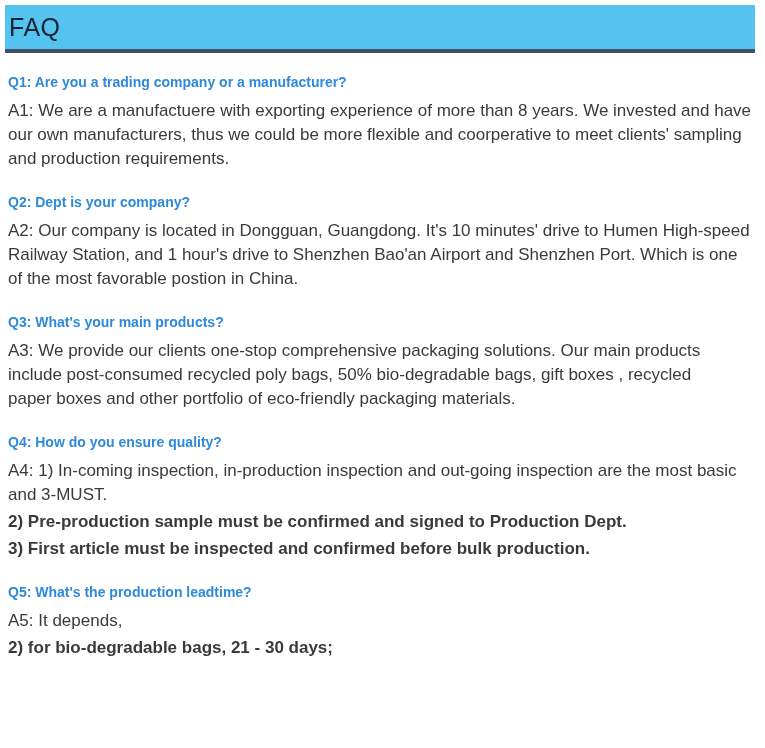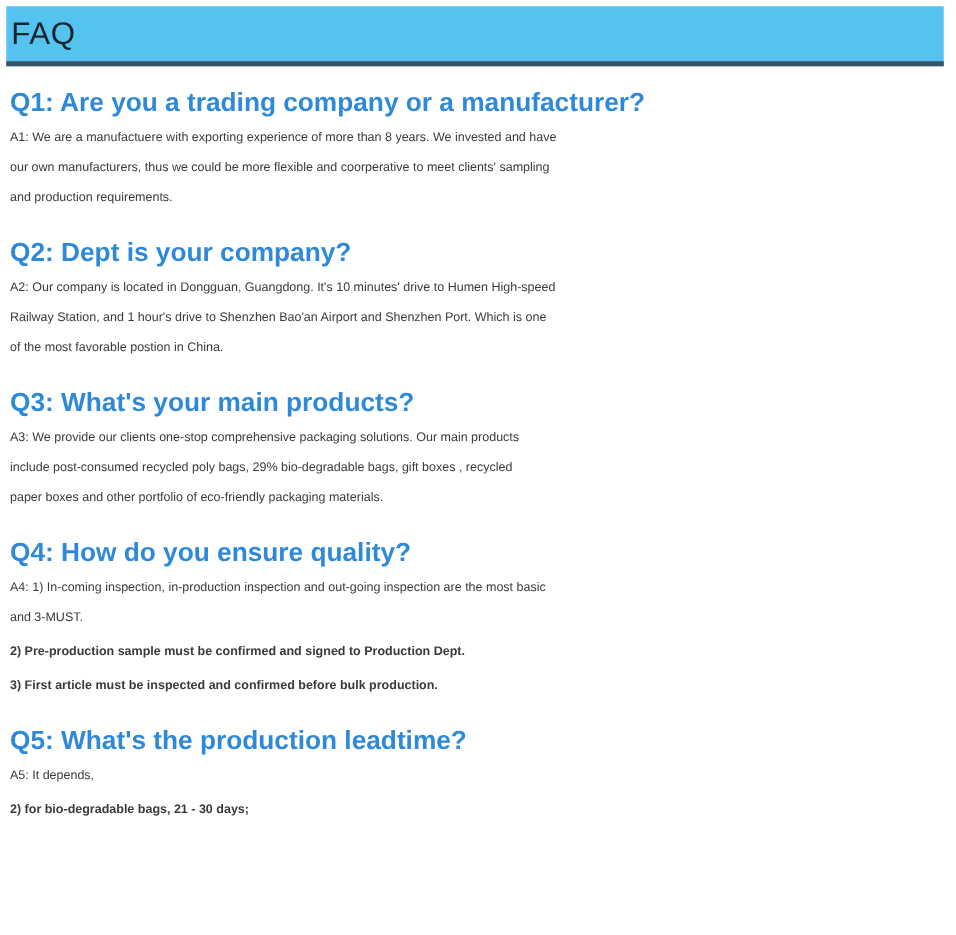--- a/index.html
+++ b/index.html
@@ -29,28 +29,28 @@
     letter-spacing: 0.5px;
   }
   .content {
     padding: 20px 12px 0 8px;
   }
   .qa-section {
     margin-bottom: 22px;
   }
   .question {
     color: #2e89d9;
-    font-size: 21px;
+    font-size: 14px;
     font-weight: 700;
     line-height: 19px;
     margin-bottom: 7px;
   }
   .answer p {
     color: #3a3a3a;
-    font-size: 10px;
+    font-size: 17px;
     line-height: 24px;
     white-space: pre-line;
   }
   .answer p + p {
     margin-top: 3px;
     font-weight: bold;
   }
 </style>
 </head>
 <body>
@@ -78,21 +78,21 @@
         <p>A2: Our company is located in Dongguan, Guangdong. It's 10 minutes' drive to Humen High-speed
 Railway Station, and 1 hour's drive to Shenzhen Bao'an Airport and Shenzhen Port. Which is one
 of the most favorable postion in China.</p>
       </div>
     </div>
 
     <div class="qa-section">
       <div class="question">Q3: What's your main products?</div>
       <div class="answer">
         <p>A3: We provide our clients one-stop comprehensive packaging solutions. Our main products
-include post-consumed recycled poly bags, 29% bio-degradable bags, gift boxes , recycled
+include post-consumed recycled poly bags, 50% bio-degradable bags, gift boxes , recycled
 paper boxes and other portfolio of eco-friendly packaging materials.</p>
       </div>
     </div>
 
     <div class="qa-section">
       <div class="question">Q4: How do you ensure quality?</div>
       <div class="answer">
         <p>A4: 1) In-coming inspection, in-production inspection and out-going inspection are the most basic
 and 3-MUST.</p>
         <p>2) Pre-production sample must be confirmed and signed to Production Dept.</p>

